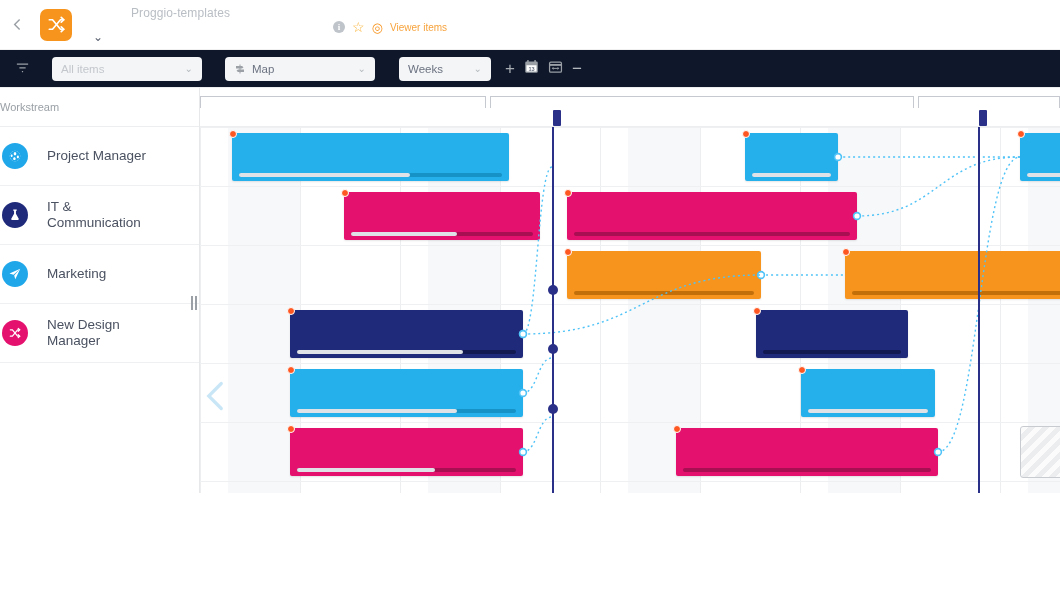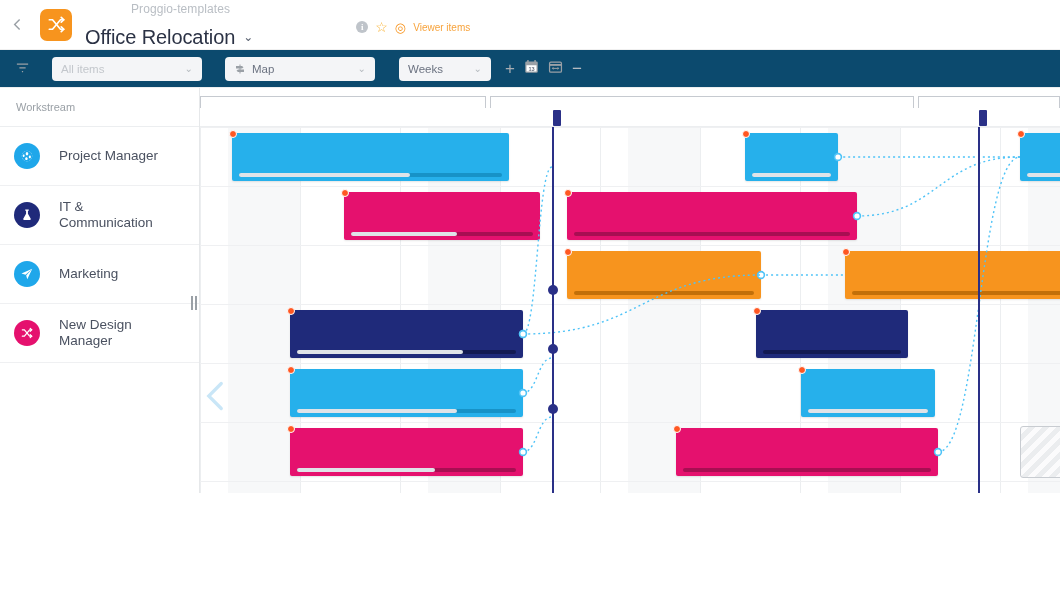--- a/index.html
+++ b/index.html
@@ -48,21 +48,21 @@
     color: #fff; font-size: 9px; font-weight: bold; line-height: 12px;
     text-align: center; font-family: "Liberation Serif", serif;
   }
   .ico-star { color: #f9b233; font-size: 14px; line-height: 1; }
   .ico-eye { color: #f7941e; font-size: 13px; line-height: 1; }
   .viewer-txt { font-size: 10px; color: #f7a33c; }
 
   
   .toolbar {
     position: absolute; left: 0; top: 50px; width: 1060px; height: 38px;
-    background: #0c4a6e; display: flex; align-items: center;
+    background: #0f172a; display: flex; align-items: center;
     border-bottom: 1px solid #eceef0;
   }
   .filter-ico {
     width: 44px; display: flex; justify-content: center; align-items: center;
     color: #9aa0a6; cursor: pointer;
   }
   .sel {
     height: 24px; background: #f4f5f7; border-radius: 4px;
     display: flex; align-items: center; padding: 0 9px;
     font-size: 11.5px; color: #6b7280; cursor: pointer; gap: 6px;
@@ -83,25 +83,25 @@
 
   
   .content { position: absolute; left: 0; top: 88px; width: 1060px; height: 512px; }
 
   
   .leftcol {
     position: absolute; left: 0; top: 0; width: 200px; height: 405px;
     background: #fff; border-right: 1px solid #e6e8ea; z-index: 5;
   }
   .ws-head {
-    height: 39px; display: flex; align-items: center; padding-left: 16px;
+    height: 39px; display: flex; align-items: center; 
     font-size: 11px; color: #9aa0a6; border-bottom: 1px solid #eceef0;
   }
   .ws-row {
-    height: 59px; display: flex; align-items: center; padding-left: 14px;
+    height: 59px; display: flex; align-items: center; padding-left: 2px;
     border-bottom: 1px solid #eff0f2;
   }
   .ws-icon {
     width: 26px; height: 26px; border-radius: 50%; flex: none;
     display: flex; align-items: center; justify-content: center;
     color: #fff;
   }
   .ws-icon svg { width: 14px; height: 14px; }
   .ws-label {
     margin-left: 19px; font-size: 13.5px; color: #4a5160; line-height: 16px;
@@ -205,21 +205,20 @@
       <svg viewBox="0 0 24 24" fill="none" stroke="#fff" stroke-width="2.2" stroke-linecap="round">
         <path d="M3 6h4l10 12h4"></path>
           <path d="M3 18h4l10-12h4"></path>
         <polyline points="18 3 21 6 18 9"></polyline>
           <polyline points="18 15 21 18 18 21"></polyline>
       </svg>
     </div>
     <div class="proj-titles">
       <div class="proj-sub">Proggio-templates</div>
       <div class="proj-name-row">
-        <span class="proj-name">Office Relocation</span>
         <span class="proj-caret">⌄</span>
       </div>
     </div>
     <div class="meta-group">
       <span class="ico-info">i</span>
       <span class="ico-star">☆</span>
       <span class="ico-eye">◎</span>
       <span class="viewer-txt">Viewer items</span>
     </div>
   </div>

